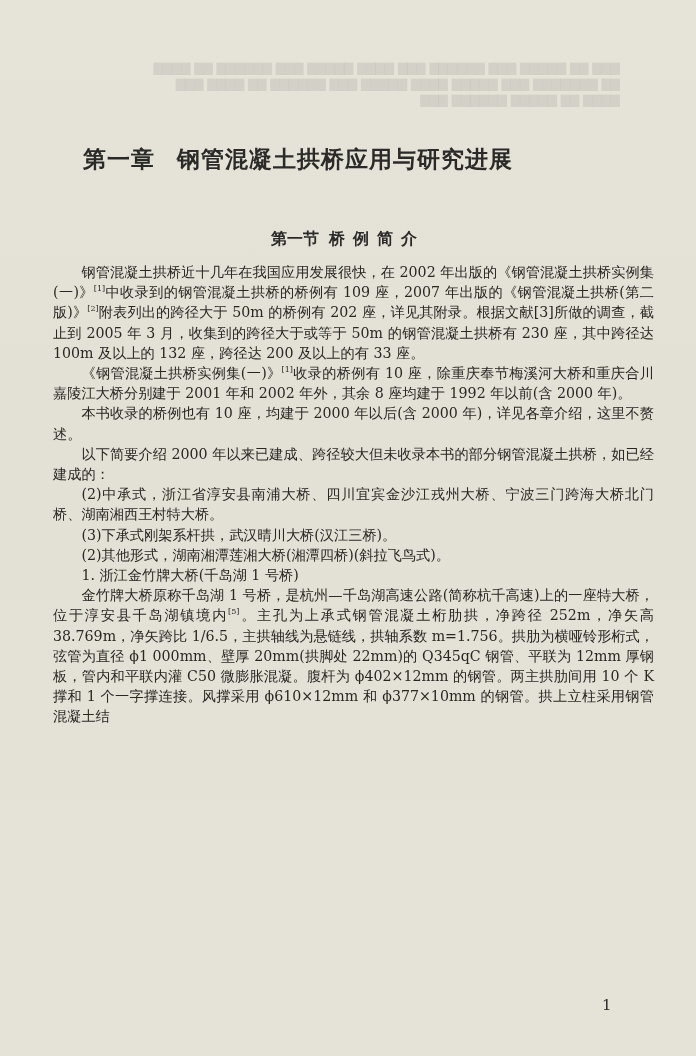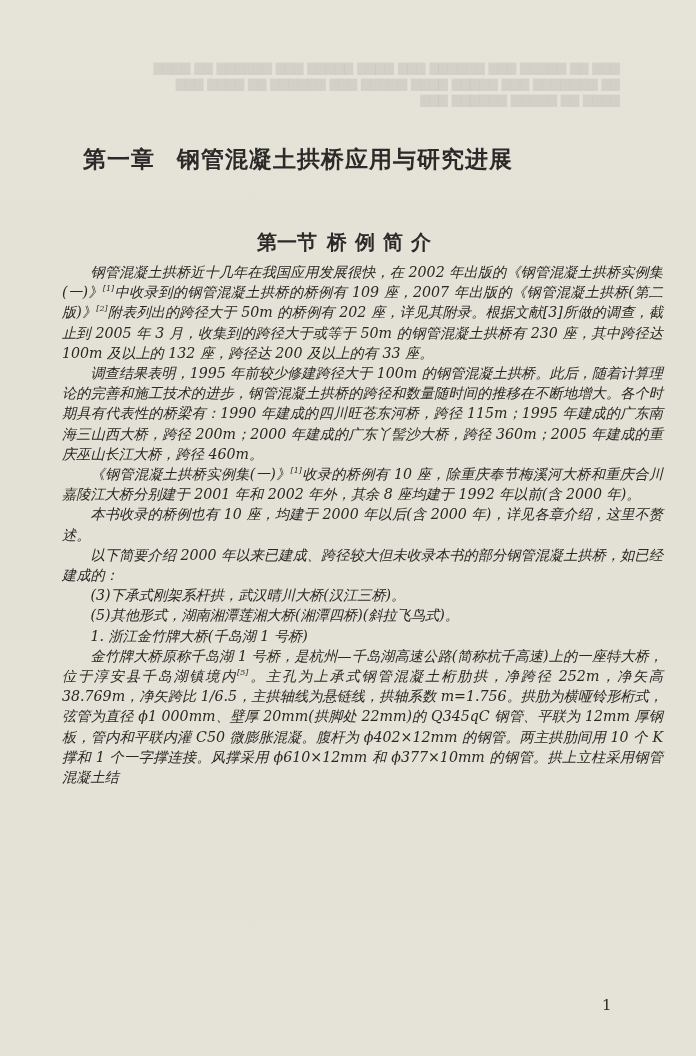--- a/index.html
+++ b/index.html
@@ -20,26 +20,26 @@
     transform: scaleX(-1); white-space: nowrap; overflow: hidden;
   }
   .chapter-title {
     position: absolute; top: 144px; left: 0; width: 596px; text-align: center;
     font-family: "DejaVu Sans", "Liberation Sans", sans-serif;
     font-size: 23px; font-weight: bold; letter-spacing: 1px; color: #2b2a28;
   }
   .chapter-title .sp { display: inline-block; width: 22px; }
   .section-title {
     position: absolute; top: 229px; left: 0; width: 696px; text-align: center;
-    font-size: 20px; font-weight: bold; color: #2b2a28;
+    font-size: 16px; font-weight: bold; color: #2b2a28;
   }
   .section-title .t2 { letter-spacing: 8px; margin-left: 10px; }
   .body {
-    position: absolute; top: 262px; left: 62px; width: 601px;
-    font-size: 14.2px; line-height: 20.2px; text-align: justify; font-style: italic;
+    position: absolute; top: 262px; left: 53px; width: 601px;
+    font-size: 14.2px; line-height: 20.2px; text-align: justify;
   }
   .body p { margin: 0; }
   .body .ind { text-indent: 2em; }
   sup { font-size: 8px; line-height: 0; vertical-align: 6px; }
   .page-number {
     position: absolute; left: 602px; top: 996px; font-size: 15px; color: #2b2a28;
   }
 </style>
 </head>
 <body>
@@ -54,24 +54,24 @@
   <h1 class="chapter-title" style="margin:0">
     <span>第一章</span><span class="sp"></span><span>钢管混凝土拱桥应用与研究进展</span>
   </h1>
 
   <h2 class="section-title" style="margin:0">
     <span>第一节</span><span class="t2">桥例简介</span>
   </h2>
 
   <div class="body" id="body">
       <p class="ind"><span>钢管混凝土拱桥近十几年在我国应用发展很快，在 2002 年出版的《钢管混凝土拱桥实例集(一)》</span><sup>[1]</sup><span>中收录到的钢管混凝土拱桥的桥例有 109 座，2007 年出版的《钢管混凝土拱桥(第二版)》</span><sup>[2]</sup><span>附表列出的跨径大于 50m 的桥例有 202 座，详见其附录。根据文献[3]所做的调查，截止到 2005 年 3 月，收集到的跨径大于或等于 50m 的钢管混凝土拱桥有 230 座，其中跨径达 100m 及以上的 132 座，跨径达 200 及以上的有 33 座。</span></p>
-      <p class="ind"><span>调查结果表明，1995 年前较少修建跨径大于 100m 的钢管混凝土拱桥。此后，随着计算理论的完善和施工技术的进步，钢管混凝土拱桥的跨径和数量随时间的推移在不断地增大。各个时期具有代表性的桥梁有：1990 年建成的四川旺苍东河桥，跨径 115m；1995 年建成的广东南海三山西大桥，跨径 200m；2000 年建成的广东丫髻沙大桥，跨径 360m；2005 年建成的重庆巫山长江大桥，跨径 460m。</span></p>
       <p class="ind"><span>《钢管混凝土拱桥实例集(一)》</span><sup>[1]</sup><span>收录的桥例有 10 座，除重庆奉节梅溪河大桥和重庆合川嘉陵江大桥分别建于 2001 年和 2002 年外，其余 8 座均建于 1992 年以前(含 2000 年)。</span></p>
       <p class="ind"><span>本书收录的桥例也有 10 座，均建于 2000 年以后(含 2000 年)，详见各章介绍，这里不赘述。</span></p>
       <p class="ind"><span>以下简要介绍 2000 年以来已建成、跨径较大但未收录本书的部分钢管混凝土拱桥，如已经建成的：</span></p>
+      <p class="ind"><span>(2)中承式，浙江省淳安县南浦大桥、四川宜宾金沙江戎州大桥、宁波三门跨海大桥北门桥、湖南湘西王村特大桥。</span></p>
       <p class="ind"><span>(3)下承式刚架系杆拱，武汉晴川大桥(汉江三桥)。</span></p>
-      <p class="ind"><span>(5)其他形式，湖南湘潭莲湘大桥(湘潭四桥)(斜拉飞鸟式)。</span></p>
+      <p class="ind"><span>(2)其他形式，湖南湘潭莲湘大桥(湘潭四桥)(斜拉飞鸟式)。</span></p>
       <p class="ind"><span>1. 浙江金竹牌大桥(千岛湖 1 号桥)</span></p>
       <p class="ind"><span>金竹牌大桥原称千岛湖 1 号桥，是杭州—千岛湖高速公路(简称杭千高速)上的一座特大桥，位于淳安县千岛湖镇境内</span><sup>[5]</sup><span>。主孔为上承式钢管混凝土桁肋拱，净跨径 252m，净矢高 38.769m，净矢跨比 1/6.5，主拱轴线为悬链线，拱轴系数 m=1.756。拱肋为横哑铃形桁式，弦管为直径 ϕ1 000mm、壁厚 20mm(拱脚处 22mm)的 Q345qC 钢管、平联为 12mm 厚钢板，管内和平联内灌 C50 微膨胀混凝。腹杆为 ϕ402×12mm 的钢管。两主拱肋间用 10 个 K 撑和 1 个一字撑连接。风撑采用 ϕ610×12mm 和 ϕ377×10mm 的钢管。拱上立柱采用钢管混凝土结</span></p>
     </div>
 
   <div class="page-number">1</div>
 </div>
 
 </body></html>

